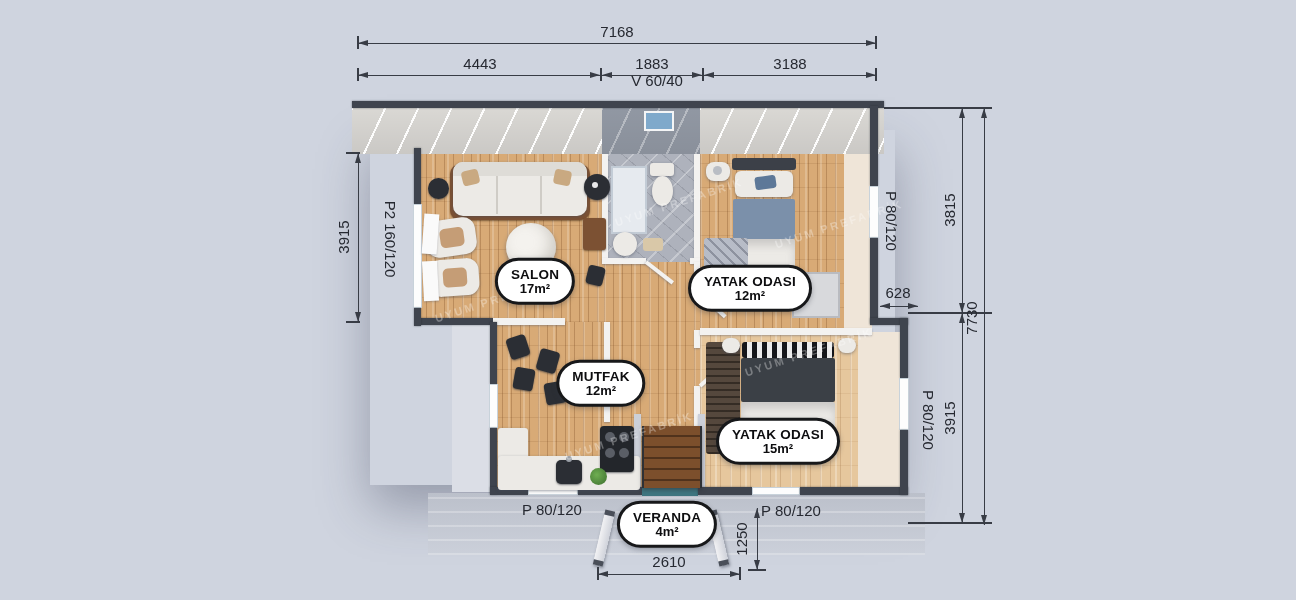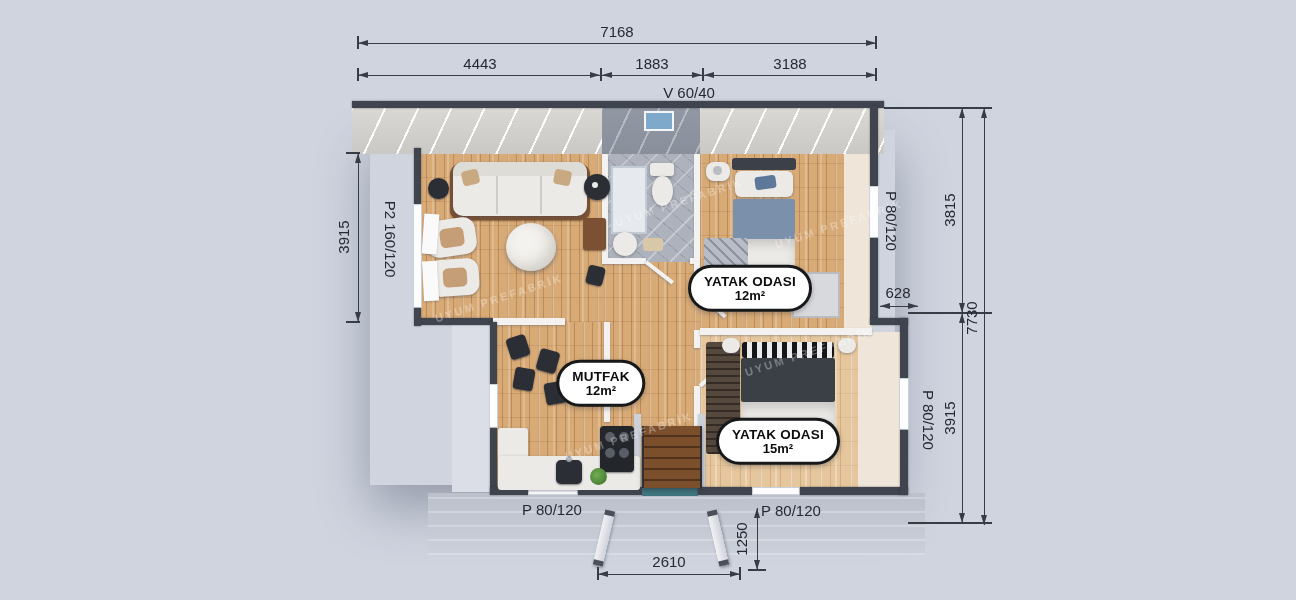--- a/index.html
+++ b/index.html
@@ -204,31 +204,39 @@
   <div class="stairs" style="left:642px;top:426px;width:56px;height:62px;"></div>
   <div class="column" style="left:599px;top:510px;transform:rotate(13deg);"></div>
   <div class="column" style="left:713px;top:510px;transform:rotate(-13deg);"></div>
 
   <div class="wm" style="left:432px;top:292px;">UYUM PREFABRİK</div>
   <div class="wm" style="left:612px;top:196px;">UYUM PREFABRİK</div>
   <div class="wm" style="left:562px;top:430px;">UYUM PREFABRİK</div>
   <div class="wm" style="left:742px;top:346px;">UYUM PREFABRİK</div>
   <div class="wm" style="left:772px;top:218px;">UYUM PREFABRİK</div>
 
+  <div class="badge" style="left:535px;top:281px;">
+    <div class="b-name">SALON</div>
+    <div class="b-area">17m²</div>
+  </div>
   <div class="badge" style="left:750px;top:288px;">
     <div class="b-name">YATAK ODASI</div>
     <div class="b-area">12m²</div>
   </div>
   <div class="badge" style="left:601px;top:383px;">
     <div class="b-name">MUTFAK</div>
     <div class="b-area">12m²</div>
   </div>
   <div class="badge" style="left:778px;top:441px;">
     <div class="b-name">YATAK ODASI</div>
     <div class="b-area">15m²</div>
+  </div>
+  <div class="badge" style="left:667px;top:524px;">
+    <div class="b-name">VERANDA</div>
+    <div class="b-area">4m²</div>
   </div>
 
   <div class="tickv" style="left:357px;top:36px;"></div>
   <div class="tickv" style="left:875px;top:36px;"></div>
   <div class="dimh" style="left:358px;top:43px;width:518px;"></div>
   <div class="ar l" style="left:358px;top:40px;"></div>
   <div class="ar r" style="left:866px;top:40px;"></div>
   <div class="dlab" style="left:617px;top:31px;">7168</div>
 
   <div class="tickv" style="left:357px;top:68px;"></div>
@@ -238,21 +246,21 @@
   <div class="dimh" style="left:358px;top:75px;width:518px;"></div>
   <div class="ar l" style="left:358px;top:72px;"></div>
   <div class="ar r" style="left:590px;top:72px;"></div>
   <div class="ar l" style="left:602px;top:72px;"></div>
   <div class="ar r" style="left:692px;top:72px;"></div>
   <div class="ar l" style="left:704px;top:72px;"></div>
   <div class="ar r" style="left:866px;top:72px;"></div>
   <div class="dlab" style="left:480px;top:63px;">4443</div>
   <div class="dlab" style="left:652px;top:63px;">1883</div>
   <div class="dlab" style="left:790px;top:63px;">3188</div>
-  <div class="dlab" style="left:657px;top:92px;margin-left:32px;">V 60/40</div>
+  <div class="dlab" style="left:657px;top:80px;">V 60/40</div>
 
   <div class="tickh" style="left:346px;top:152px;width:14px;"></div>
   <div class="tickh" style="left:346px;top:321px;width:14px;"></div>
   <div class="dimv" style="left:358px;top:153px;height:169px;"></div>
   <div class="ar u" style="left:355px;top:153px;"></div>
   <div class="ar d" style="left:355px;top:312px;"></div>
   <div class="dlab vccw" style="left:343px;top:237px;">3915</div>
   <div class="dlab vcw" style="left:390px;top:239px;">P2 160/120</div>
 
   <div class="dlab vcw" style="left:891px;top:221px;">P 80/120</div>

